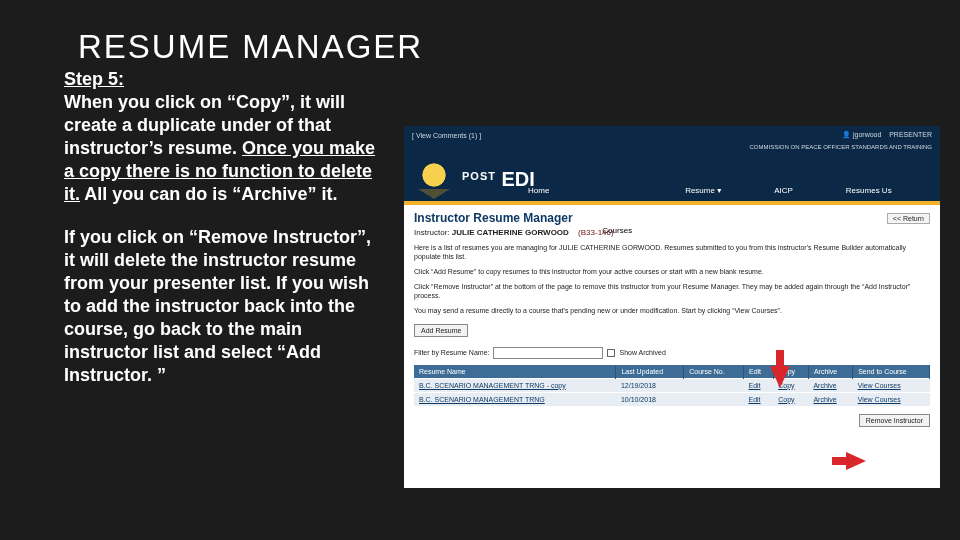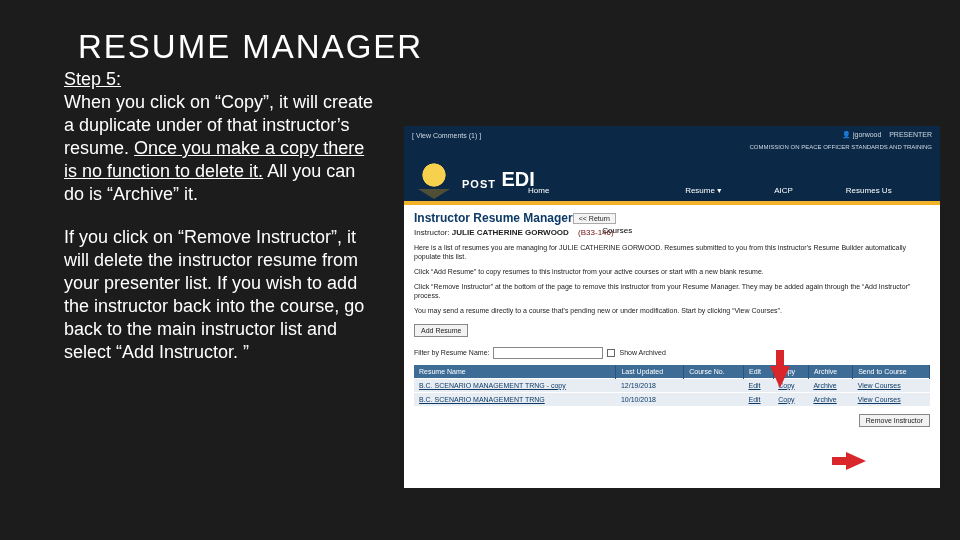--- a/index.html
+++ b/index.html
@@ -21,21 +21,21 @@
     font-weight: 400;
   }
   .body-text {
     position: absolute;
     top: 68px;
     left: 64px;
     width: 312px;
     font-size: 18px;
     line-height: 1.28;
   }
-  .body-text p { margin-bottom: 20px; }
+  .body-text p { margin-bottom: 20px; font-weight: bold; }
   .u { text-decoration: underline; }
   
   .app {
     position: absolute;
     top: 126px;
     left: 404px;
     width: 536px;
     height: 362px;
     background: #fff;
     color: #000;
@@ -70,21 +70,21 @@
     content:""; position:absolute; left:4px; right:4px; bottom:-2px; height:10px;
     background:#b58a1f; clip-path: polygon(50% 100%, 0 0, 100% 0); opacity:.4;
   }
   .logo-text {
     color: #fff;
     font-size: 20px;
     font-weight: bold;
     margin-left: 8px;
     margin-bottom: 10px;
   }
-  .logo-text .post { font-size: 11px; letter-spacing: 1px; display:inline-block; vertical-align: top; margin-top:10px;}
+  .logo-text .post { font-size: 11px; letter-spacing: 1px; display:inline-block; vertical-align: top; margin-top:2px;}
   .nav {
     position: absolute;
     left: 114px;
     bottom: 0;
     height: 20px;
     display: flex;
     gap: 33px;
   }
   .nav-item {
     padding: 0 10px;
@@ -96,21 +96,21 @@
     background: #f3b229;
     color: #000;
     margin-top: 40px;
   }
   .gold-bar { height: 4px; background: #f3b229; }
   .content {
     padding: 6px 10px 10px 10px;
     color: #222;
   }
   .panel-header {
-    display:flex; align-items:center;
+    display:flex; justify-content:space-between; align-items:center;
   }
   .panel-title {
     font-size: 12px;
     font-weight: bold;
     color: #0d3a66;
   }
   .return-btn {
     border:1px solid #aaa; padding:1px 5px; font-size:7px; background:#f4f4f4;
   }
   .instr-line {

